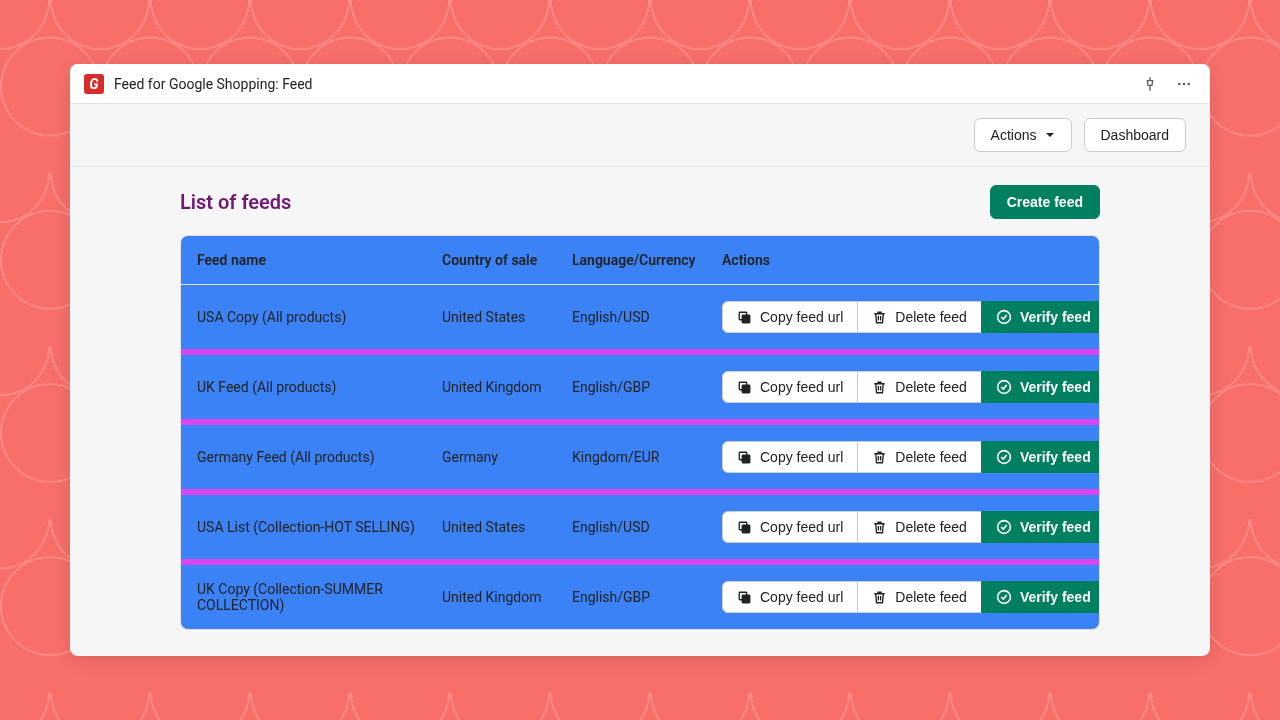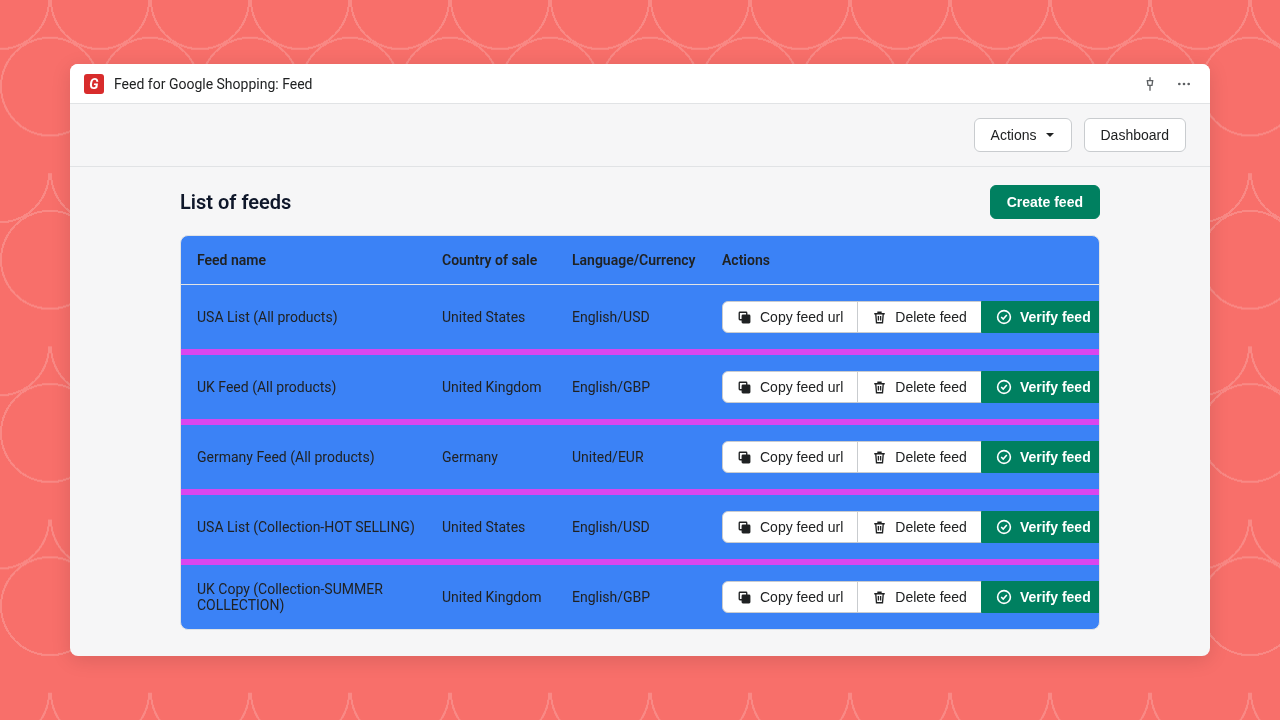--- a/index.html
+++ b/index.html
@@ -40,21 +40,21 @@
   }
   .btn {
     display:inline-flex; align-items:center; gap:8px;
     padding: 8px 16px; font-size:14px; font-weight:500;
     border:1px solid #c9cccf; border-radius:6px; background:#fff; color:#202223;
     cursor:pointer; white-space:nowrap;
   }
   .btn-green { background:#008060; border-color:#008060; color:#fff; font-weight:600; }
   .content { padding: 18px 110px 24px; flex:1; overflow:auto; }
   .page-header { display:flex; align-items:center; justify-content:space-between; margin-bottom:16px; }
-  .page-title { font-size:20px; font-weight:600; color:#0f172a; }
+  .page-title { font-size:20px; font-weight:600; color:#701a75; }
   .table {
     background:#3b82f6; border:1px solid #e1e3e5; border-radius:8px; overflow:hidden;
   }
   .thead, .trow {
     display:grid;
     grid-template-columns: 245px 130px 150px 1fr;
     align-items:center;
     padding: 16px;
     gap: 0;
   }
@@ -117,21 +117,21 @@
 
       <div class="table">
         <div class="thead">
           <div>Feed name</div>
           <div>Country of sale</div>
           <div>Language/Currency</div>
           <div>Actions</div>
         </div>
         <div id="tbody">
   <div class="trow">
-    <div class="cell-name">USA List (All products)</div>
+    <div class="cell-name">USA Copy (All products)</div>
     <div>United States</div>
     <div>English/USD</div>
     <div class="actions-cell">
       <div class="seg">
         <button class="btn">
           <span>
             <svg width="15" height="15" viewBox="0 0 20 20" fill="none" stroke="currentColor" stroke-width="1.8">
               <rect x="7" y="7" width="10" height="10" rx="1" fill="currentColor"></rect>
               <rect x="3" y="3" width="10" height="10" rx="1" fill="none"></rect>
             </svg>
@@ -191,21 +191,21 @@
           </span>
           <span>Verify feed</span>
         </button>
       </div>
     </div>
   </div>
 
   <div class="trow">
     <div class="cell-name">Germany Feed (All products)</div>
     <div>Germany</div>
-    <div>United/EUR</div>
+    <div>Kingdom/EUR</div>
     <div class="actions-cell">
       <div class="seg">
         <button class="btn">
           <span>
             <svg width="15" height="15" viewBox="0 0 20 20" fill="none" stroke="currentColor" stroke-width="1.8">
               <rect x="7" y="7" width="10" height="10" rx="1" fill="currentColor"></rect>
               <rect x="3" y="3" width="10" height="10" rx="1" fill="none"></rect>
             </svg>
           </span>
           <span>Copy feed url</span>

